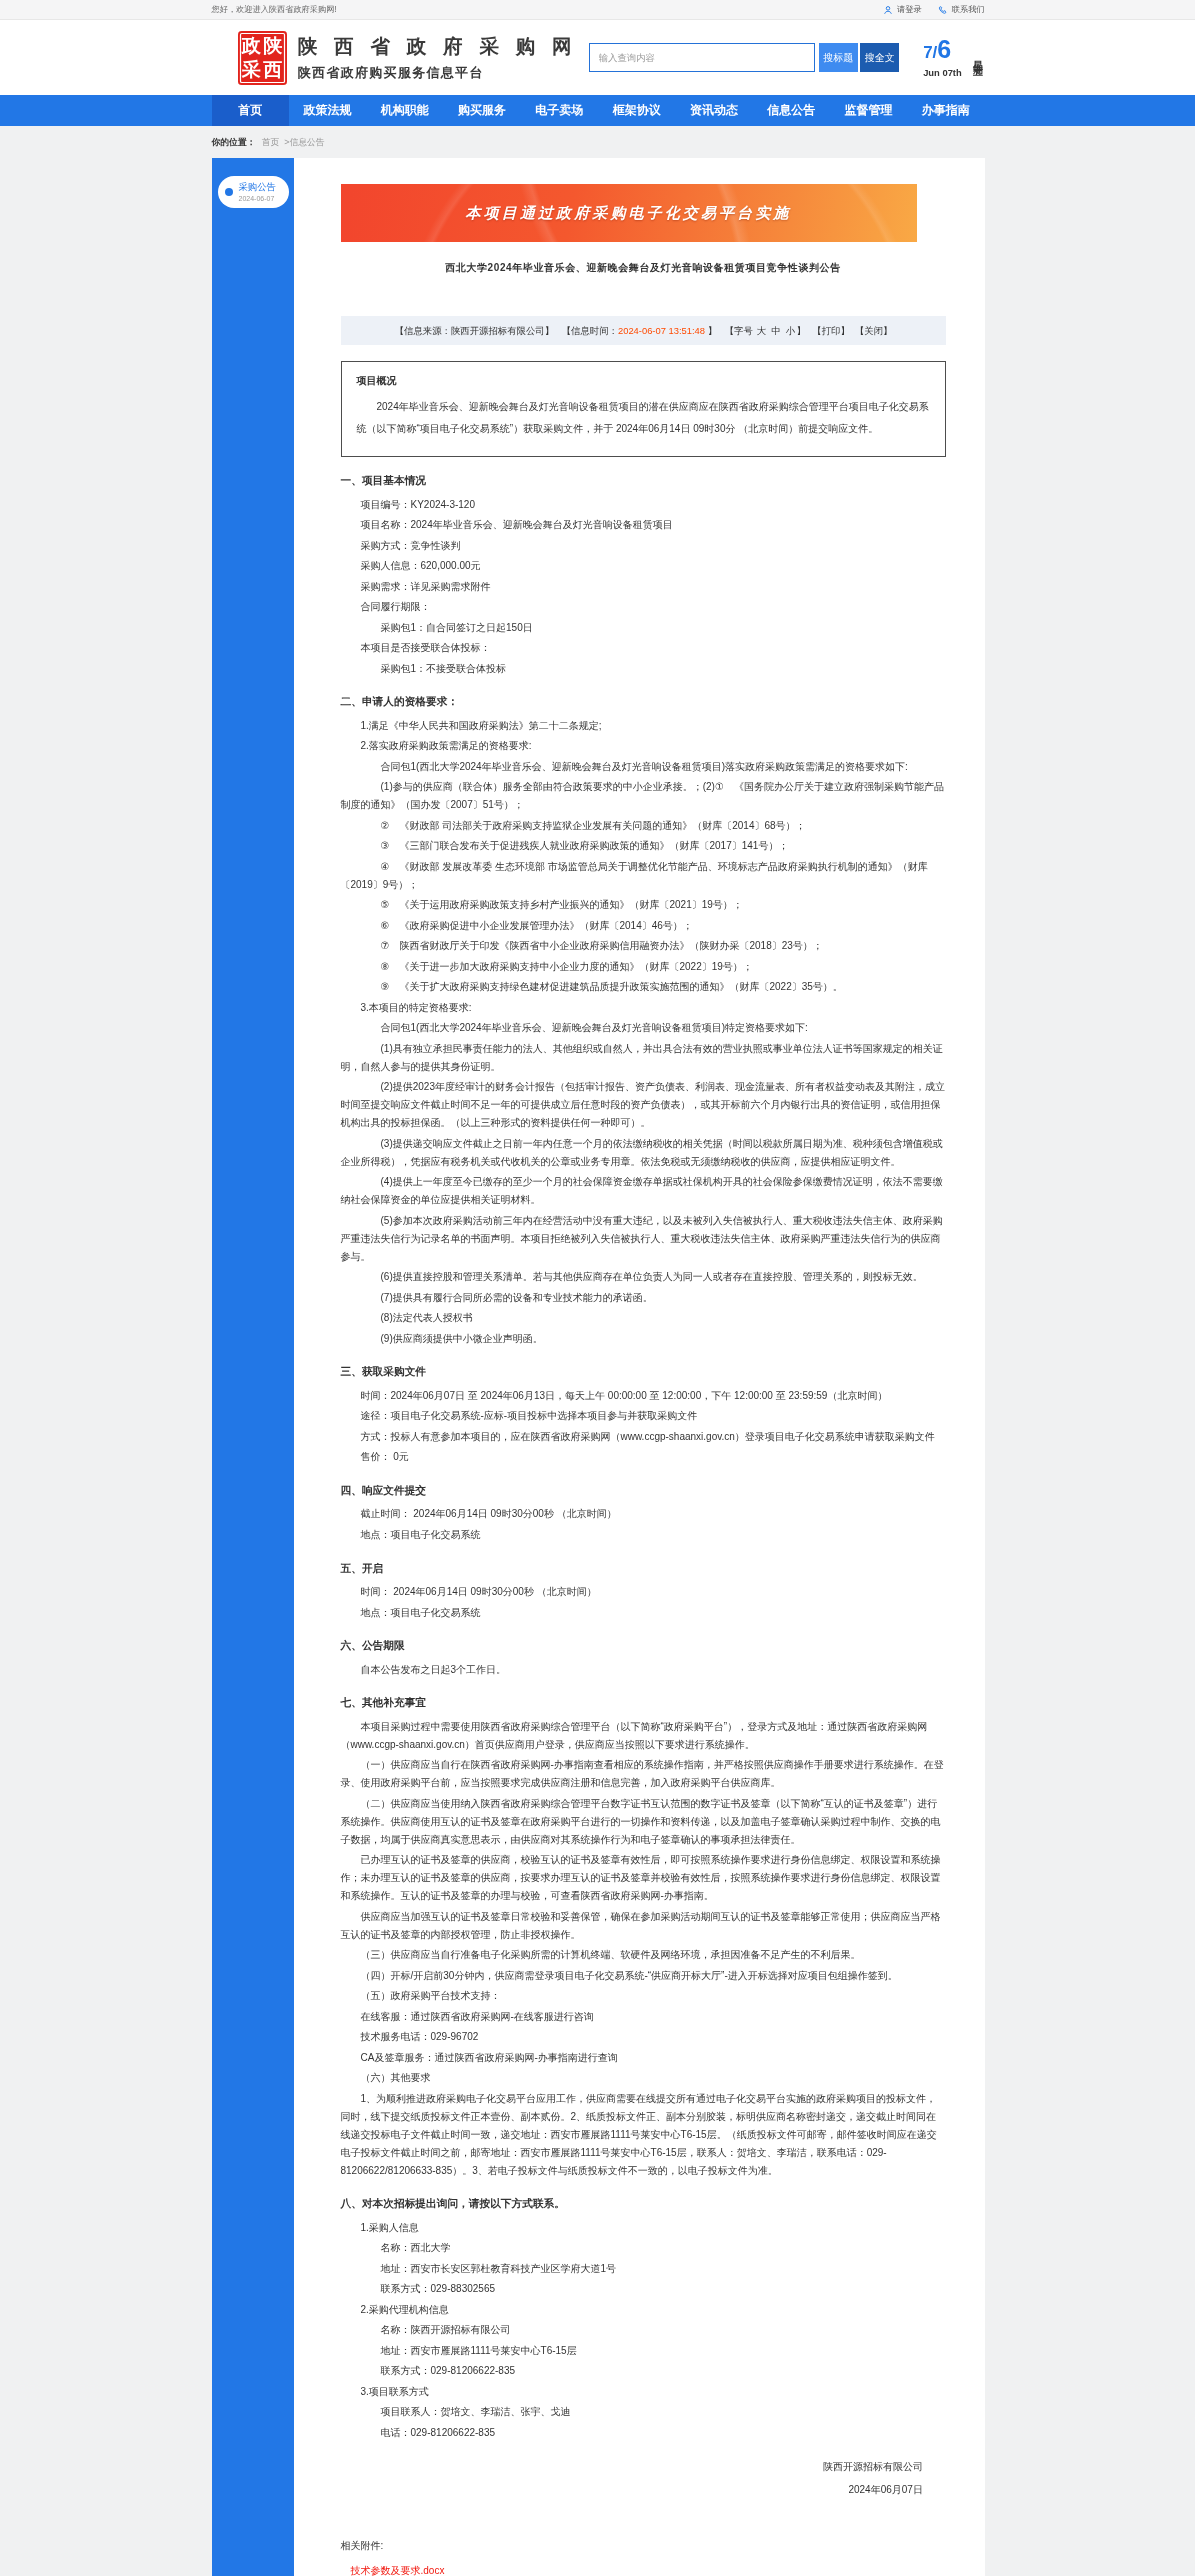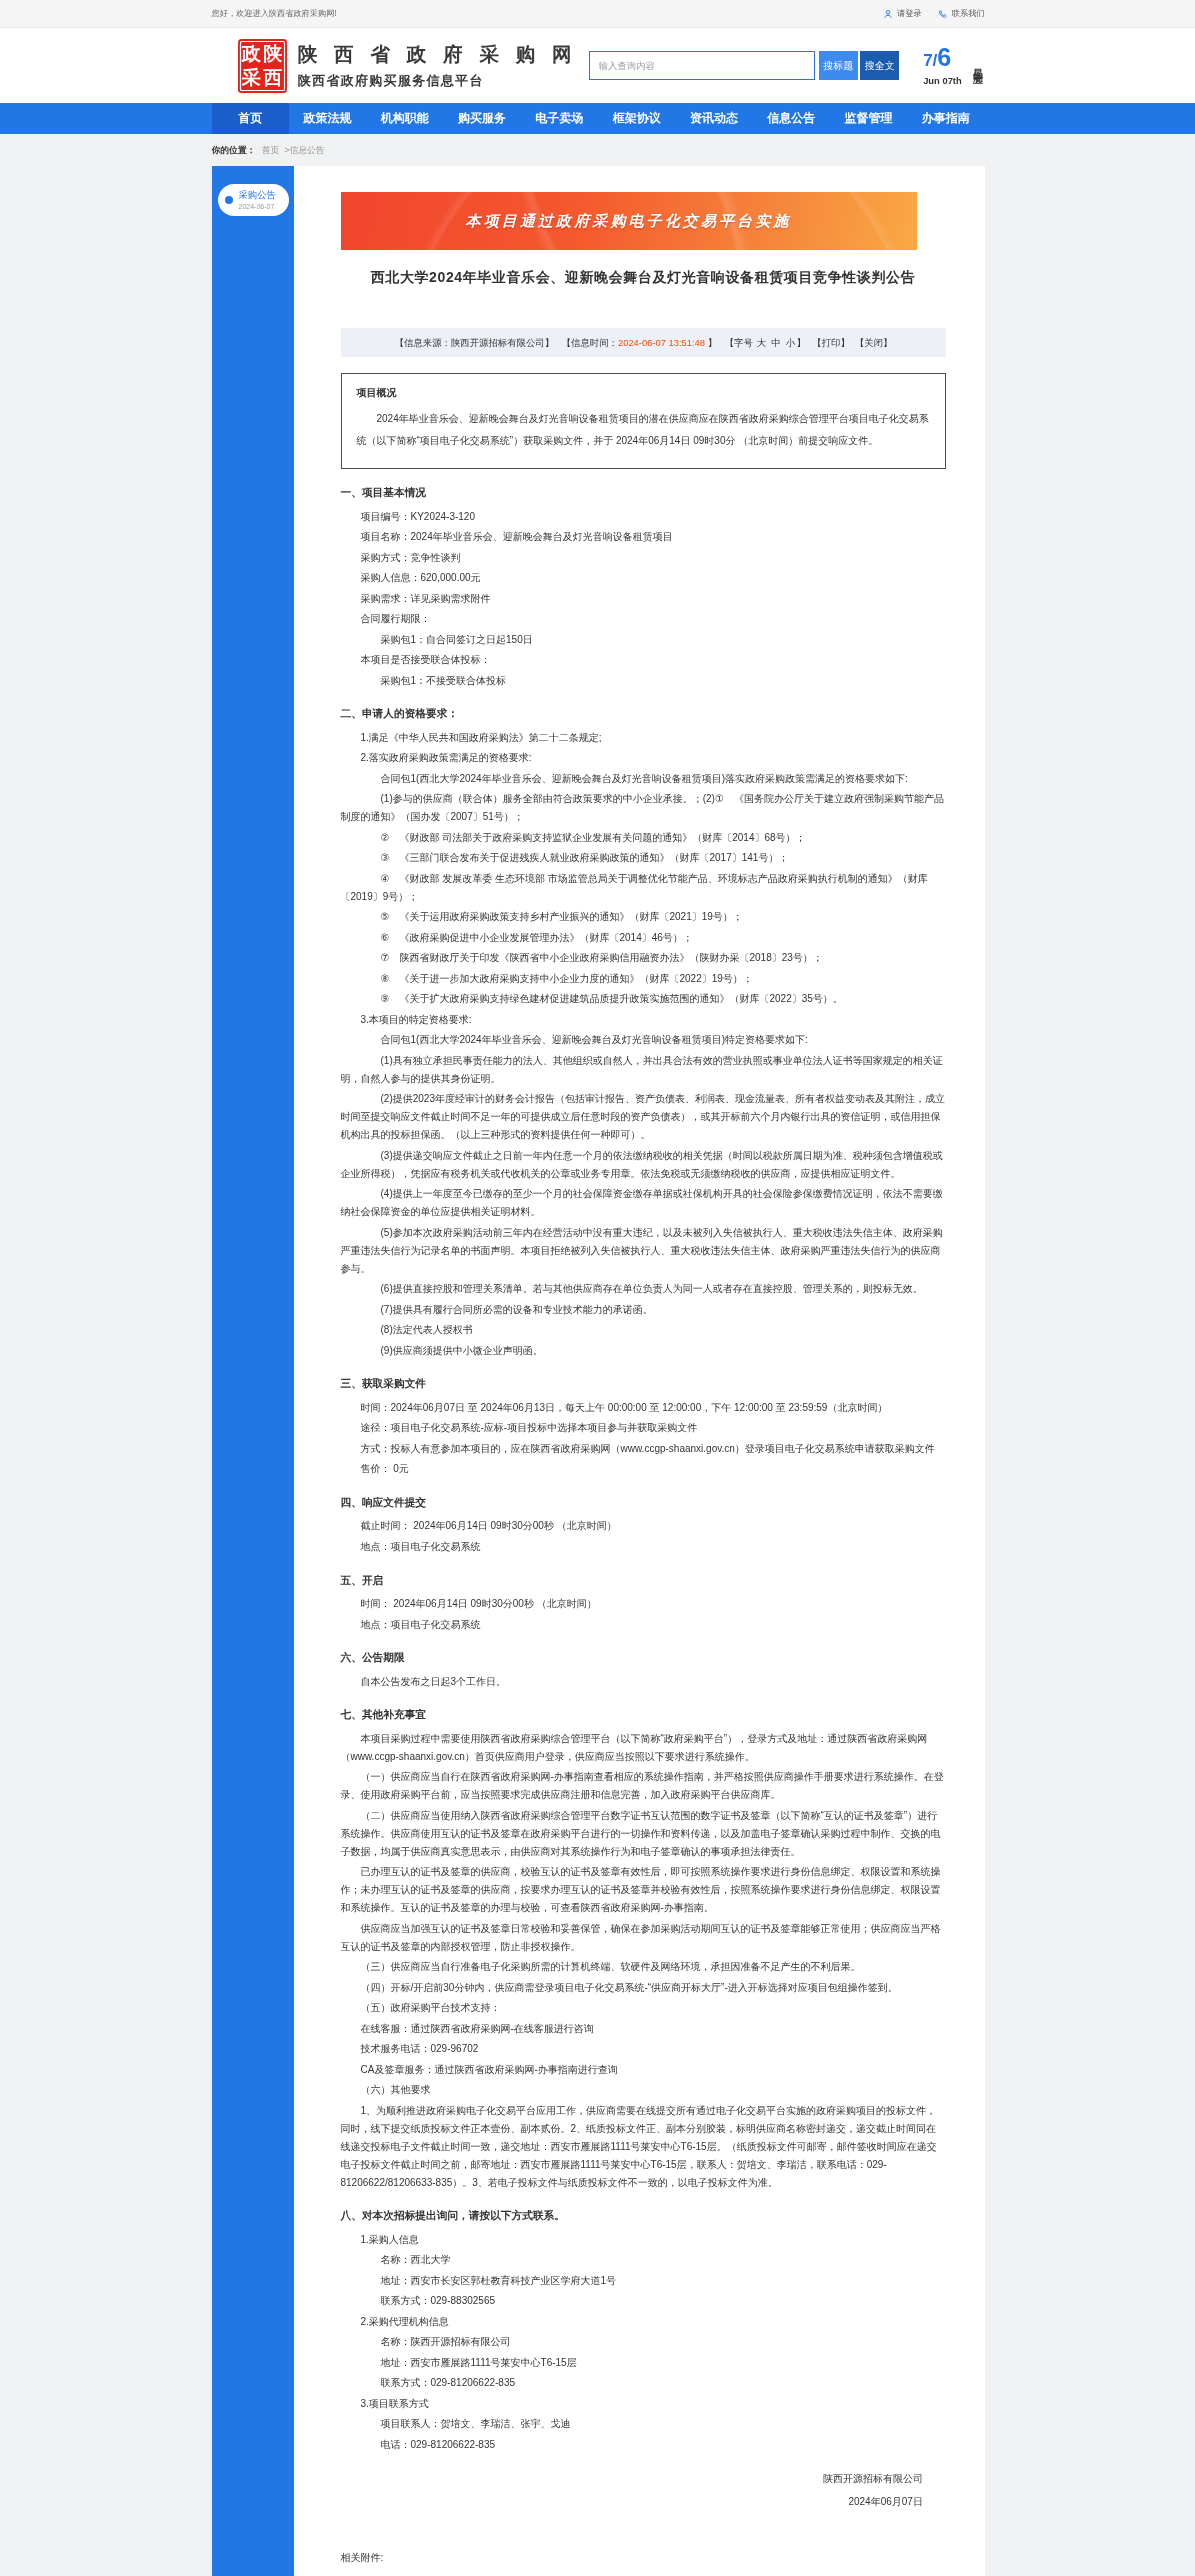--- a/index.html
+++ b/index.html
@@ -5,21 +5,21 @@
   * { box-sizing: border-box; margin: 0; padding: 0; }
   body {
     min-width: 1196px;
     background: #f0f1f2;
     font-family: "Liberation Sans", "DejaVu Sans", sans-serif;
     color: #333;
   }
   .container { width: 773px; margin: 0 auto; }
 
   
-  .topbar { background: #f5f5f6; border-bottom: 0.6px solid #e7e7e7; height: 28px; }
+  .topbar { background: #f5f5f6; border-bottom: 0.6px solid #e7e7e7; height: 20px; }
   .topbar .container { display: flex; align-items: center; height: 100%; font-size: 8.2px; color: #666; }
   .topbar-right { margin-left: auto; display: flex; align-items: center; gap: 16.3px; }
   .topbar-link { display: flex; align-items: center; gap: 3.8px; color: #555; cursor: pointer; }
   .topbar-link svg { display: block; }
 
   
   .header { background: #fff; height: 75px; }
   .header .container { display: flex; align-items: center; height: 100%; }
   .logo-seal {
     width: 49px; height: 54px; background: #e2241d; border-radius: 3.8px;
@@ -92,21 +92,21 @@
       radial-gradient(circle at 18% 120%, transparent 58%, rgba(255,255,255,.14) 59%, transparent 61%),
       radial-gradient(circle at 80% -30%, transparent 55%, rgba(255,255,255,.12) 56%, transparent 58%),
       radial-gradient(circle at 55% 150%, transparent 62%, rgba(255,255,255,.10) 63%, transparent 65%);
   }
   .banner-text {
     position: relative; color: #fff; font-size: 15px; font-weight: bold; font-style: italic;
     letter-spacing: 3.1px; text-shadow: 0 1.3px 1.9px rgba(120,20,0,.35);
   }
 
   .article-title {
-    text-align: center; font-size: 14px; font-weight: bold; color: #333;
+    text-align: center; font-size: 10px; font-weight: bold; color: #333;
     margin: 19px 0 12.6px; letter-spacing: 0.6px;
   }
   .meta {
     background: #edf1f7; height: 29px; line-height: 29px; text-align: center;
     font-size: 9.4px; color: #333; white-space: nowrap; margin-top: 41px;
   }
   .meta > span { margin: 0 2.5px; }
   .meta .time { color: #ff4a00; font-style: normal; }
   .meta a { color: #333; text-decoration: none; cursor: pointer; margin: 0 1.3px; }
 

